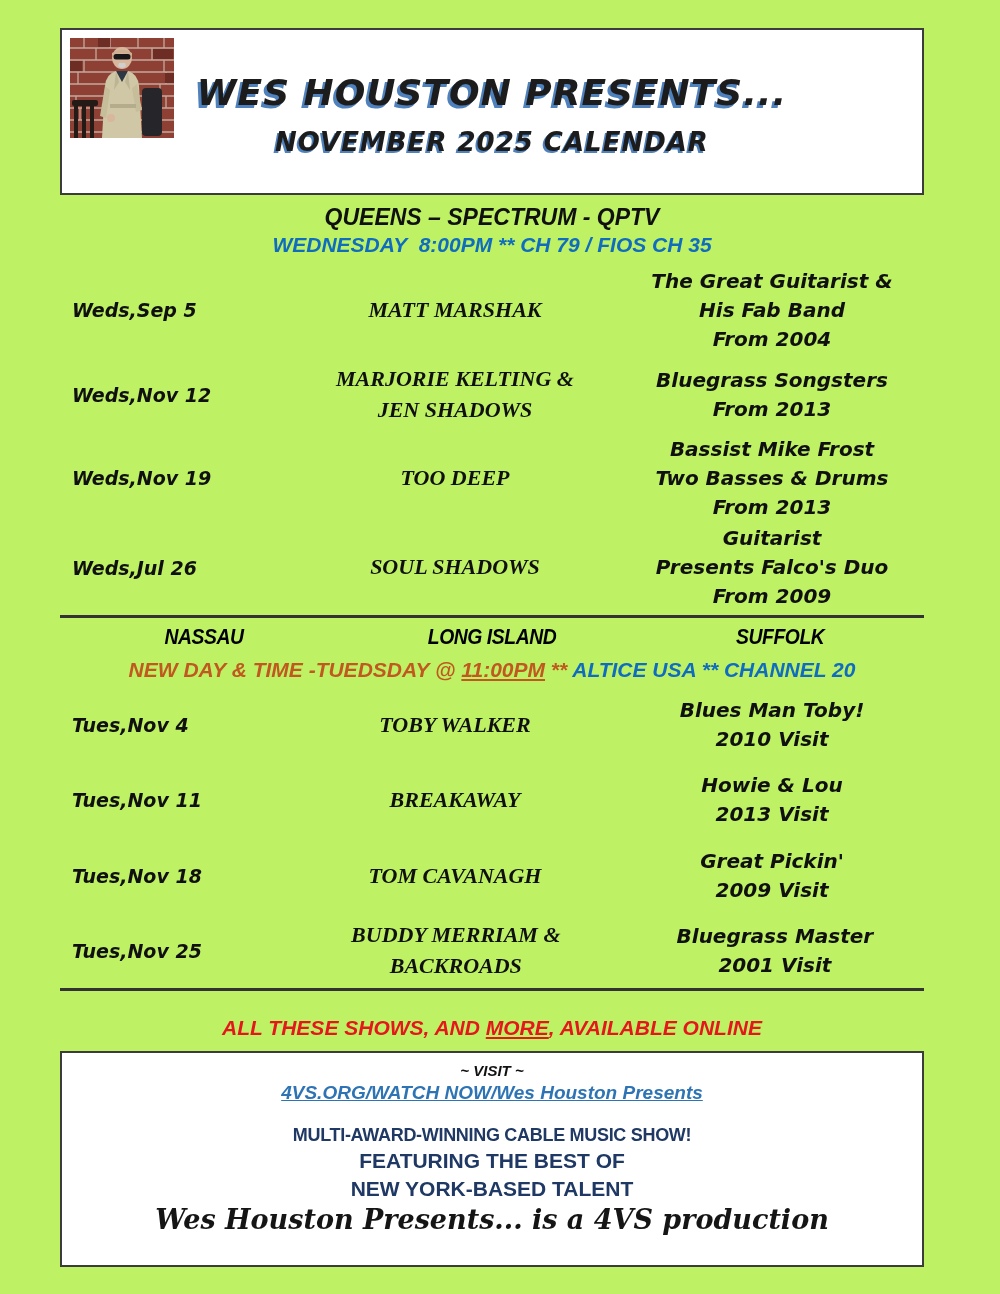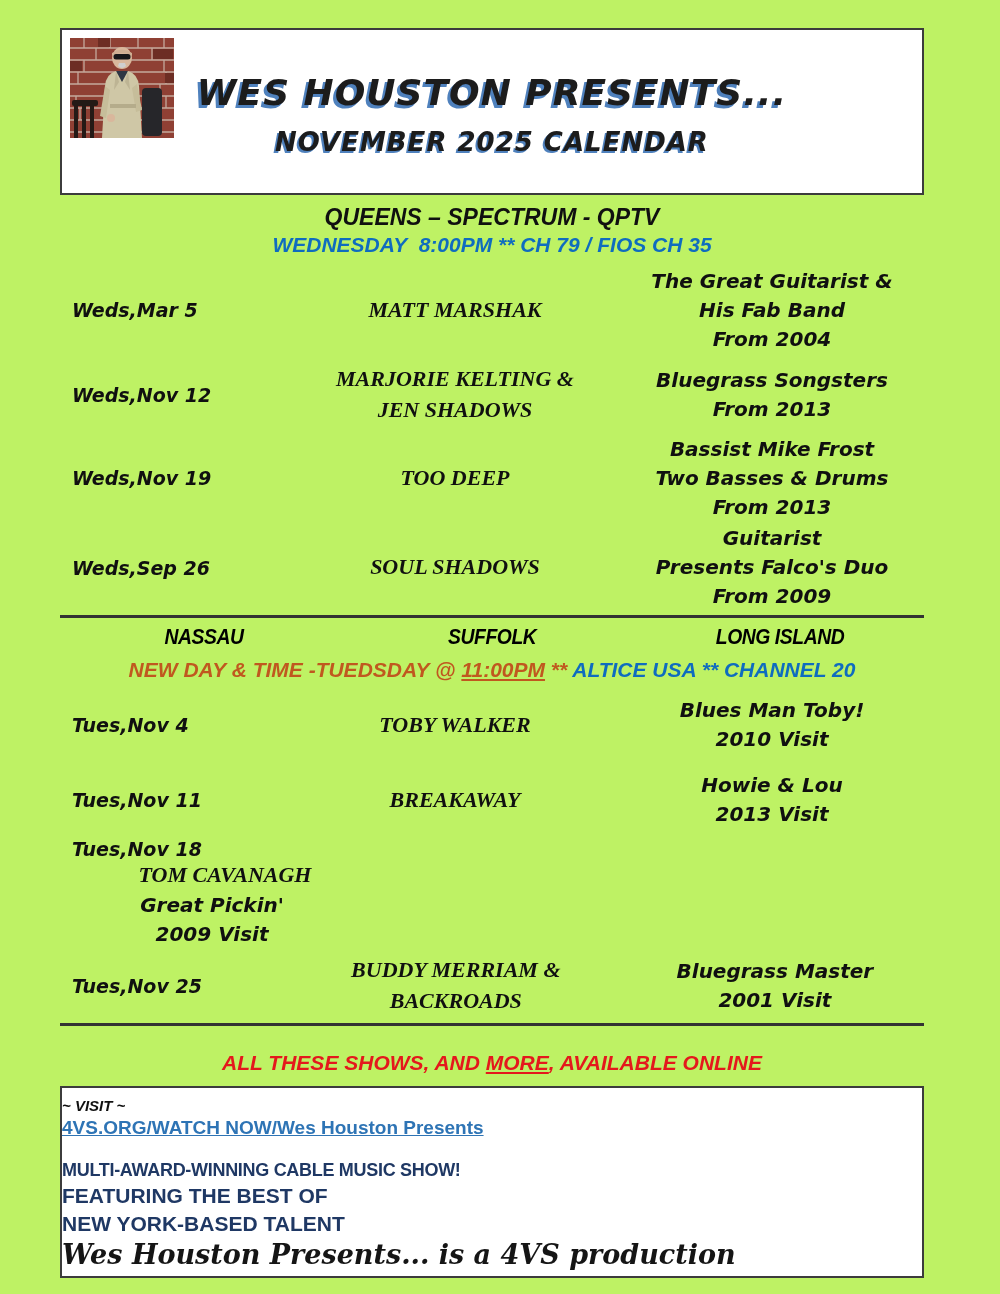--- a/index.html
+++ b/index.html
@@ -40,21 +40,21 @@
 
   
   .trow{display:flex;width:100%;}
   .col-date{width:230px;padding-left:12px;display:flex;align-items:center;
     font-style:italic;font-weight:bold;font-size:19px;color:#101010;}
   .col-artist{width:330px;display:flex;flex-direction:column;justify-content:center;
     text-align:center;font-style:italic;font-weight:bold;font-size:22px;color:#101010;line-height:1.4;font-family:Liberation Serif, serif;}
   .col-desc{width:304px;display:flex;flex-direction:column;justify-content:center;
     text-align:center;font-style:italic;font-weight:bold;font-size:20px;color:#101010;line-height:1.45;}
   .q1{min-height:96px;} .q2{min-height:74px;} .q3{min-height:92px;} .q4{min-height:84px;}
-  .t1{min-height:74px;} .t2{min-height:76px;} .t3{min-height:76px;flex-direction:column;} .t4{min-height:74px;gap:8px;}
+  .t1{min-height:74px;} .t2{min-height:76px;} .t3{min-height:76px;} .t4{min-height:74px;gap:8px;}
   .qtable{margin-top:3px;}
   .ttable{margin-top:4px;}
 
   .divider{border:none;border-top:3px solid #333;margin:0;}
   .div1{margin-top:4px;} .div2{margin-top:0px;}
 
   
   .regions{display:flex;margin-top:6px;}
   .region{flex:1;text-align:center;font-family:"Liberation Sans",sans-serif;
     font-weight:bold;font-style:italic;font-size:22px;color:#000;line-height:26px;}
@@ -62,23 +62,23 @@
   .li-schedule{margin-top:6px;text-align:center;font-size:21px;line-height:28px;}
   .li-schedule .orange{color:var(--orange);}
   .li-schedule .time{color:var(--orange);text-decoration:underline;}
   .li-schedule .blue{color:var(--accent-blue);}
 
   
   .online-banner{margin-top:24px;text-align:center;font-size:21px;color:var(--red);line-height:26px;}
   .online-banner .uline{text-decoration:underline;}
 
   
-  .footer-box{margin-top:10px;border:2px solid #3c3c3c;padding:8px 0 4px 0;background:#fff;}
+  .footer-box{margin-top:10px;border:2px solid #3c3c3c;text-align:center;padding:8px 0 28px 0;background:#fff;}
   .visit{font-size:15px;color:#111;line-height:20px;}
-  .site-link{display:inline-block;font-family:"Liberation Sans",sans-serif;font-weight:bold;
+  .site-link{display:inline-block;font-family:"Liberation Sans",sans-serif;font-weight:bold;font-style:italic;
     font-size:19px;color:var(--link-blue);text-decoration:underline;line-height:24px;}
   .tagline1{margin-top:18px;font-family:"Liberation Sans",sans-serif;font-weight:bold;
     font-size:18px;color:var(--navy);letter-spacing:-0.3px;line-height:24px;}
   .tagline2{font-family:"Liberation Sans",sans-serif;font-weight:bold;font-size:21px;color:var(--navy);line-height:28px;}
   .tagline3{font-family:"Liberation Sans",sans-serif;font-weight:bold;font-size:21px;color:var(--navy);line-height:28px;}
   .signature{font-family:"DejaVu Serif",serif;font-style:italic;font-weight:bold;
     font-size:27px;color:#151515;line-height:34px;}
 </style>
 </head>
 <body>
@@ -149,21 +149,21 @@
         <div class="main-title">WES HOUSTON PRESENTS...</div>
         <div class="sub-title">NOVEMBER 2025 CALENDAR</div>
       </div>
     </div>
 
     <div class="queens-heading h-sans">QUEENS – SPECTRUM - QPTV</div>
     <div class="queens-schedule h-sans">WEDNESDAY  8:00PM ** CH 79 / FIOS CH 35</div>
 
     <div class="qtable">
       <div class="trow q1">
-        <div class="col-date">Weds,Mar 5</div>
+        <div class="col-date">Weds,Sep 5</div>
         <div class="col-artist">
           <div>MATT MARSHAK</div>
         </div>
         <div class="col-desc">
           <div>The Great Guitarist &amp;</div>
           <div>His Fab Band</div>
           <div>From 2004</div>
         </div>
       </div>
       <div class="trow q2">
@@ -182,38 +182,38 @@
         <div class="col-artist">
           <div>TOO DEEP</div>
         </div>
         <div class="col-desc">
           <div>Bassist Mike Frost</div>
           <div>Two Basses &amp; Drums</div>
           <div>From 2013</div>
         </div>
       </div>
       <div class="trow q4">
-        <div class="col-date">Weds,Sep 26</div>
+        <div class="col-date">Weds,Jul 26</div>
         <div class="col-artist">
           <div>SOUL SHADOWS</div>
         </div>
         <div class="col-desc">
           <div>Guitarist</div>
           <div>Presents Falco's Duo</div>
           <div>From 2009</div>
         </div>
       </div>
     </div>
 
     <hr class="divider div1">
 
     <div class="regions">
       <div class="region"><span>NASSAU</span></div>
+      <div class="region"><span>LONG ISLAND</span></div>
       <div class="region"><span>SUFFOLK</span></div>
-      <div class="region"><span>LONG ISLAND</span></div>
     </div>
 
     <div class="li-schedule h-sans"><span class="orange">NEW DAY &amp; TIME -TUEDSDAY @ </span><span class="time">11:00PM</span><span class="orange"> **</span><span class="blue"> ALTICE USA ** CHANNEL 20</span></div>
 
     <div class="ttable">
       <div class="trow t1">
         <div class="col-date">Tues,Nov 4</div>
         <div class="col-artist">
           <div>TOBY WALKER</div>
         </div>

